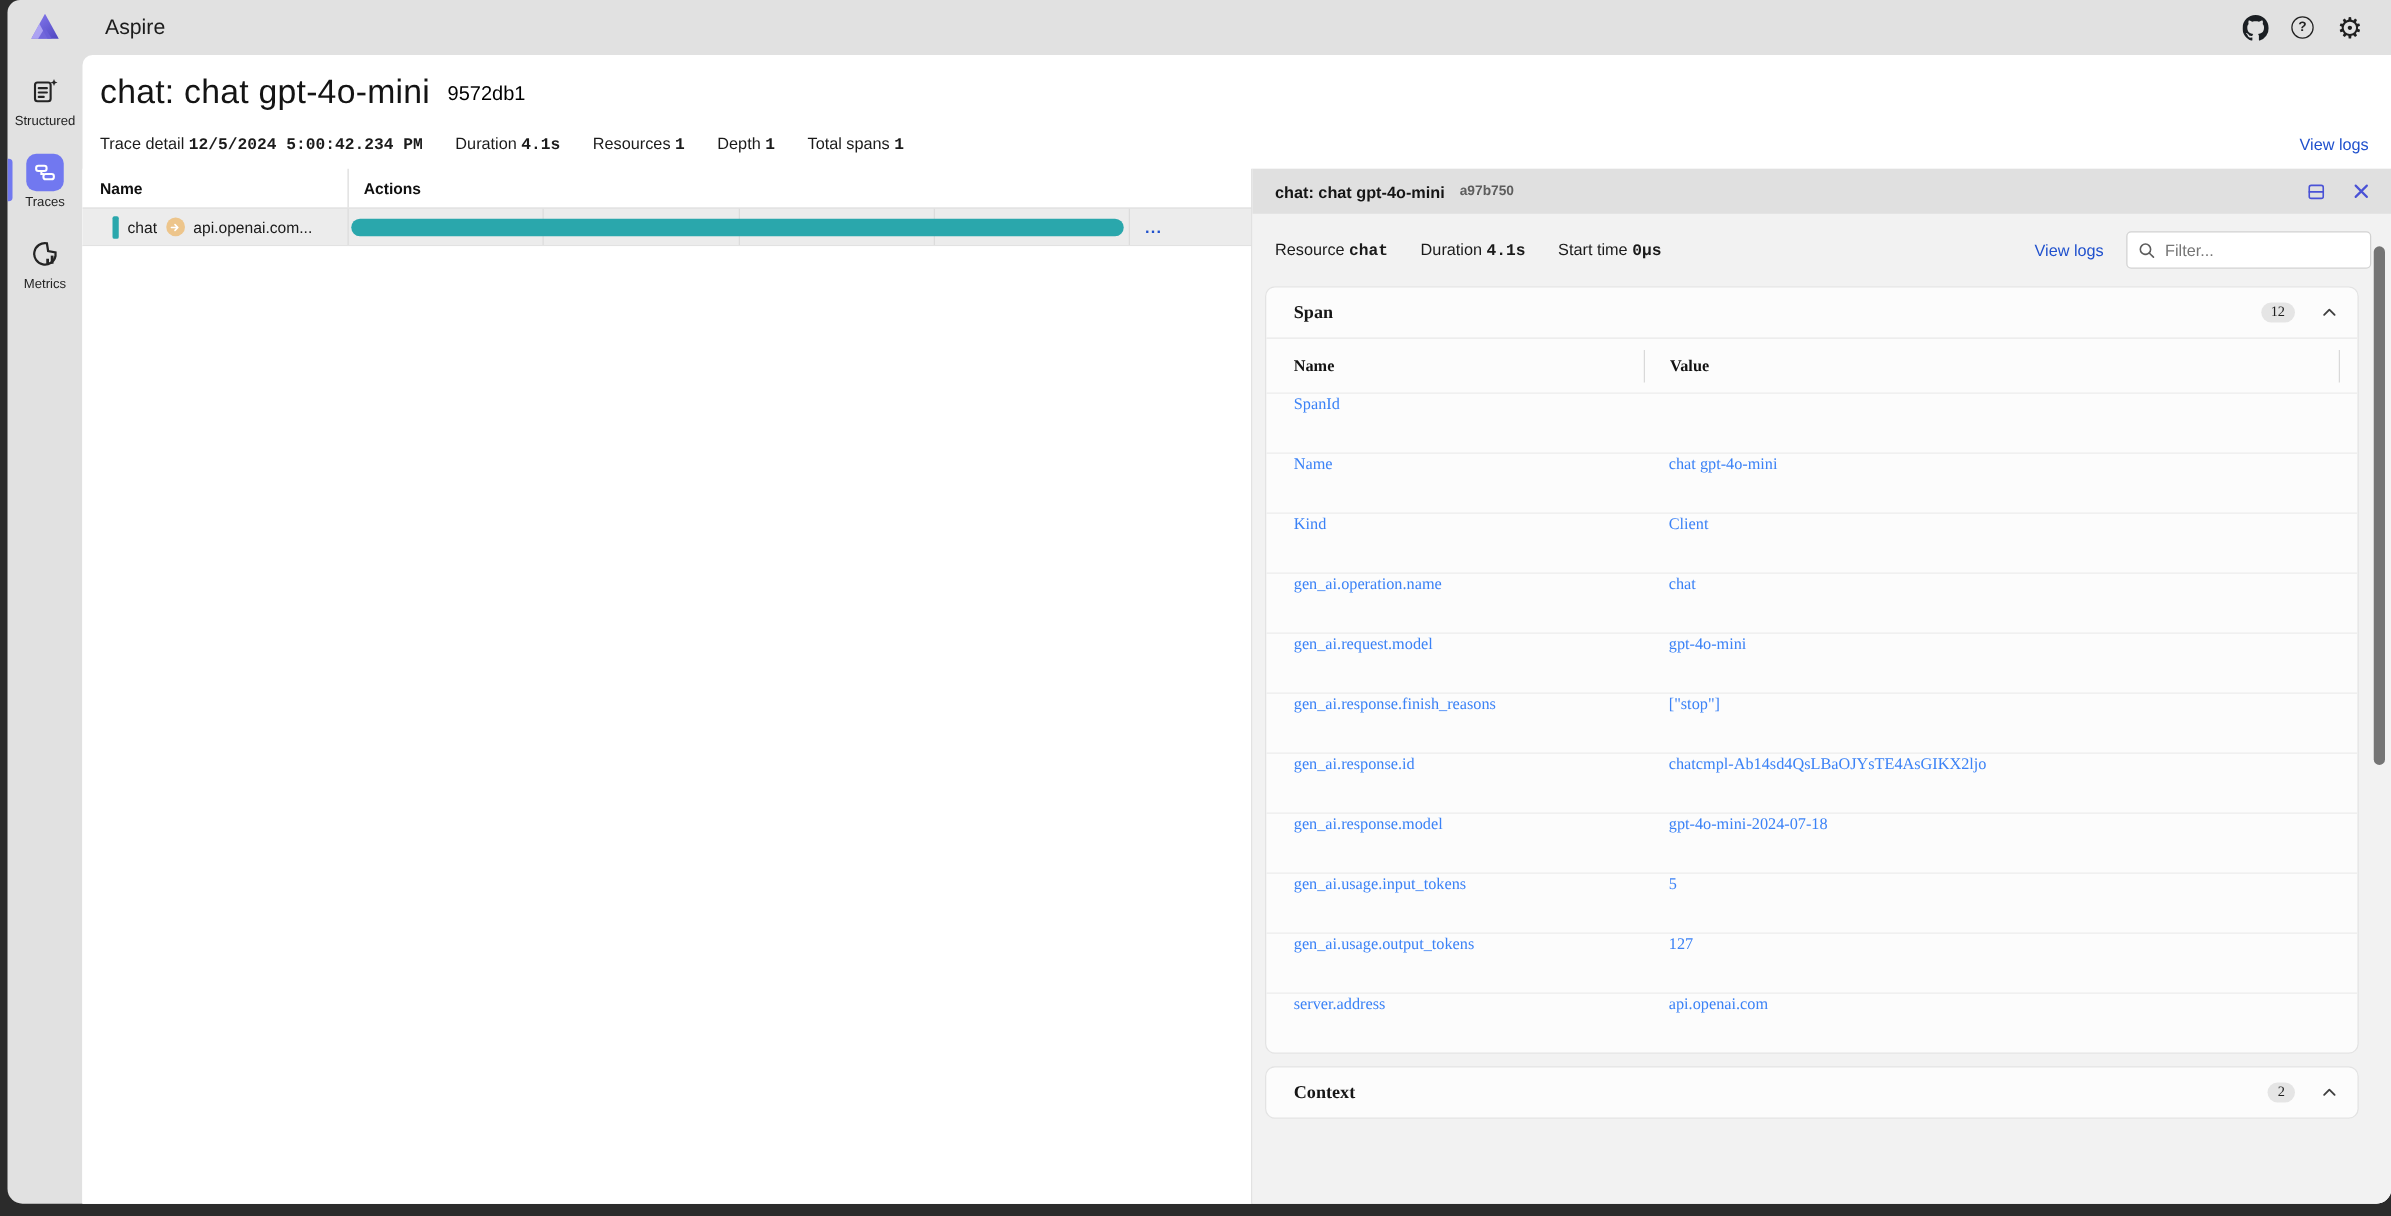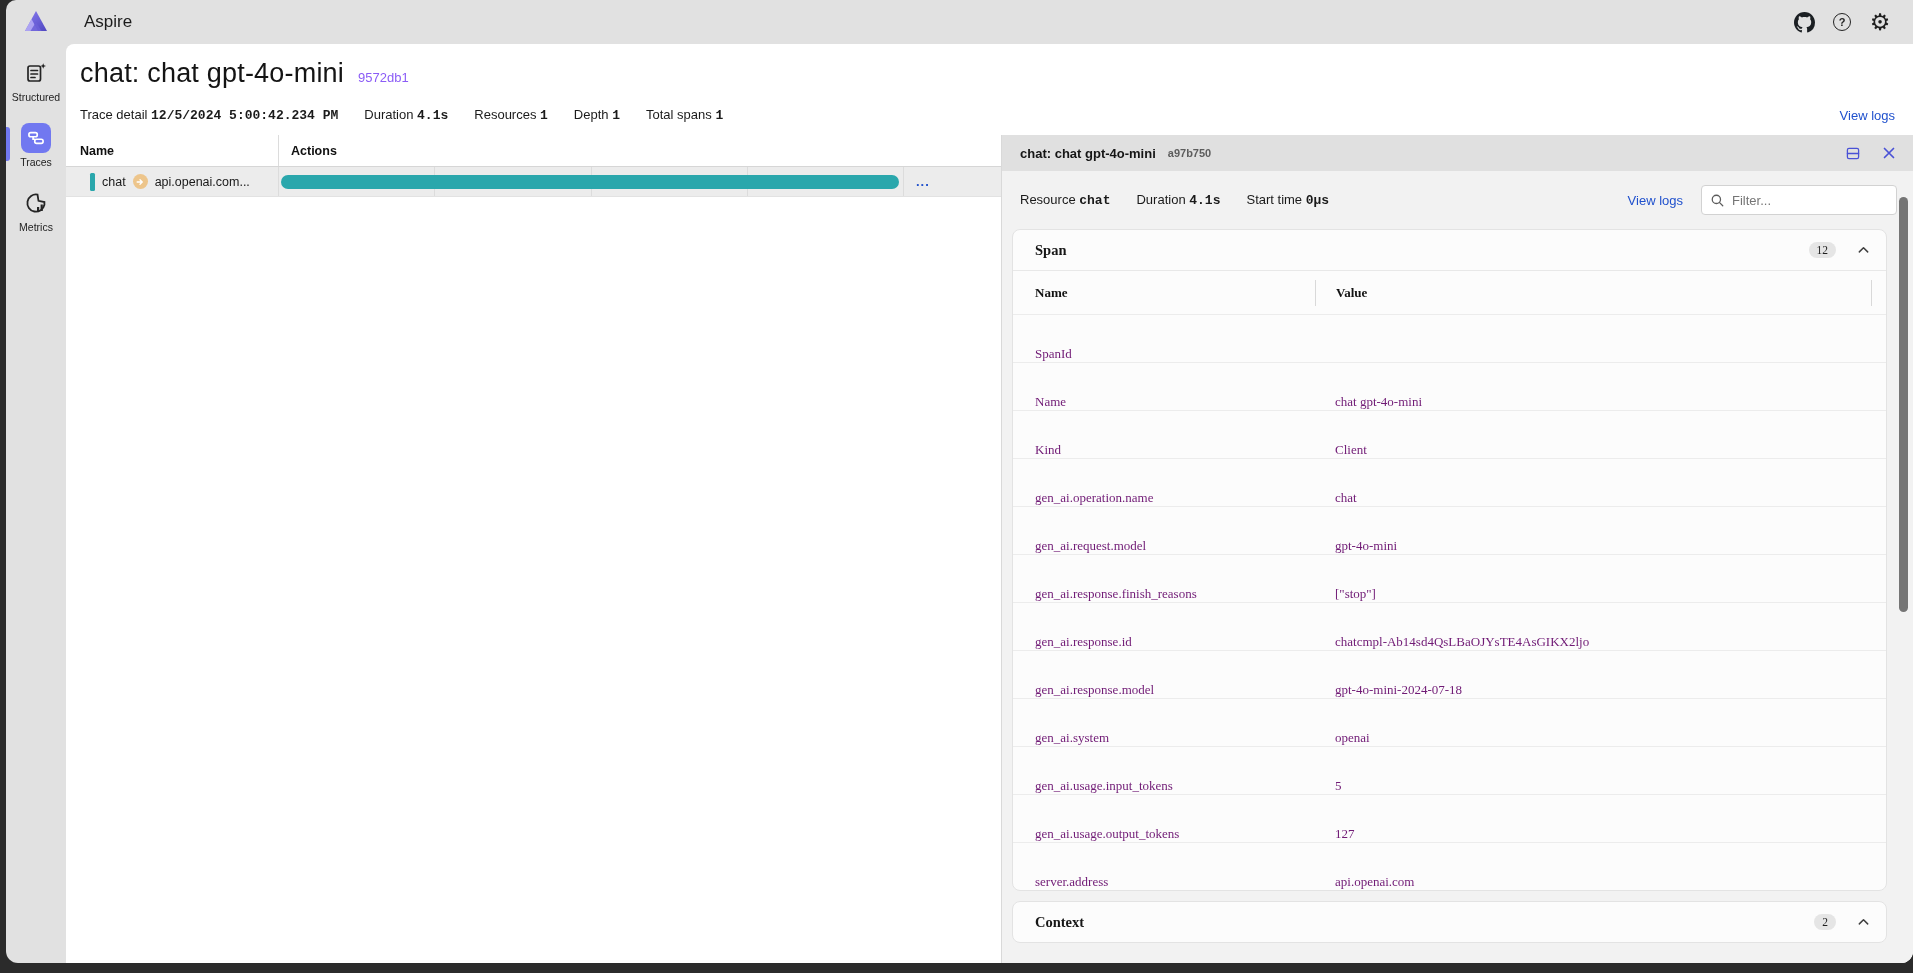--- a/index.html
+++ b/index.html
@@ -30,21 +30,21 @@
   .rail { width:60px; flex:none; display:flex; flex-direction:column; align-items:center; padding-top:10px; gap:12px; }
   .rail-item { width:100%; position:relative; display:flex; flex-direction:column; align-items:center; gap:3px; padding:4px 0; cursor:pointer; }
   .rail-label { font-size:10.5px; color:#232323; }
   .rail-icon-box { width:30px; height:30px; border-radius:8px; display:flex; align-items:center; justify-content:center; }
   .rail-item.active .rail-icon-box { background:var(--accent-purple,#7178f0); }
   .active-indicator { position:absolute; left:0; top:8px; width:4px; height:34px; border-radius:0 3px 3px 0; background:var(--accent-purple,#7178f0); }
   
   .content { flex:1; min-width:0; background:#ffffff; border-top-left-radius:8px; display:flex; flex-direction:column; }
   .page-title-row { padding:14px 0 6px 14px; display:flex; align-items:flex-end; }
   .page-title { font-size:27px; font-weight:500; color:#141414; letter-spacing:.2px; }
-  .trace-badge { font-size:13px; color:#8b5cf6; margin-left:14px; margin-bottom:4px; }
+  .trace-badge { font-size:16px; color:#000000; margin-left:14px; margin-bottom:4px; }
   .toolbar-row { height:40px; display:flex; align-items:center; padding-left:14px; padding-right:18px; font-size:13px; color:#1b1b1b; }
   .meta-group { margin-right:26px; white-space:nowrap; }
   .meta-group b { font-weight:700;font-family:Liberation Mono, monospace; }
   .link { color:var(--link-blue,#2051cd); font-size:13px; text-decoration:none; cursor:pointer; white-space:nowrap; }
   .toolbar-row .link { margin-left:auto; }
   .content-body { flex:1; min-height:0; display:flex; }
   
   .waterfall { width:935px; flex:none; display:flex; flex-direction:column; background:#fff; }
   .wf-header { height:32px; display:flex; border-bottom:1px solid #d6d6d6; font-size:12.5px; font-weight:700; color:#101010; }
   .wf-name-col { width:212px; flex:none; display:flex; align-items:center; padding-left:14px; }
@@ -75,21 +75,21 @@
   .panel-scroll { flex:1; min-height:0; overflow:hidden; padding:0 26px 0 10px;font-family:Liberation Serif, serif; }
   .card { background:#fcfcfc; border:1px solid #e3e3e3; border-radius:8px; overflow:hidden; }
   .section-header { height:40px; display:flex; align-items:center; padding:0 14px 0 22px; }
   .section-title { font-size:14.5px; font-weight:700; color:#161616; }
   .count-badge { margin-left:auto; background:#e5e5e5; border-radius:10px; font-size:11.5px; color:#1f1f1f; padding:2px 8px; }
   .chevron-btn { margin-left:18px; width:18px; height:18px; display:flex; align-items:center; justify-content:center; cursor:pointer; }
   .prop-table-header { height:44px; display:flex; align-items:center; border-top:1px solid #e8e8e8; font-size:13px; font-weight:700; color:#121212; }
   .pt-name { width:302px; flex:none; padding-left:22px; }
   .pt-sep { width:1px; height:26px; background:#d9d9d9; flex:none; }
   .pt-value { flex:1; padding-left:20px; }
-  .prop-row { height:48px; display:flex; align-items:flex-end; font-size:13px; color:#701a75; border-top:1px solid #ececec; }
+  .prop-row { height:48px; display:flex; align-items:flex-start; font-size:13px; color:#3b82f6; border-top:1px solid #ececec; }
   .prop-row .pt-name { font-weight:400; }
   .prop-row .pt-value { font-weight:400; }
   .context-card { margin-top:10px; }
   .scroll-thumb { position:absolute; right:5px; top:62px; width:9px; height:415px; border-radius:5px; background:#757575; cursor:grab; }
 </style>
 </head>
 <body>
 
 <div class="window">
 
@@ -292,24 +292,20 @@
                 </div>
               <div class="prop-row">
                   <div class="pt-name">gen_ai.response.id</div>
                   <div class="pt-value">chatcmpl-Ab14sd4QsLBaOJYsTE4AsGIKX2ljo</div>
                 </div>
               <div class="prop-row">
                   <div class="pt-name">gen_ai.response.model</div>
                   <div class="pt-value">gpt-4o-mini-2024-07-18</div>
                 </div>
               <div class="prop-row">
-                  <div class="pt-name">gen_ai.system</div>
-                  <div class="pt-value">openai</div>
-                </div>
-              <div class="prop-row">
                   <div class="pt-name">gen_ai.usage.input_tokens</div>
                   <div class="pt-value">5</div>
                 </div>
               <div class="prop-row">
                   <div class="pt-name">gen_ai.usage.output_tokens</div>
                   <div class="pt-value">127</div>
                 </div>
               <div class="prop-row">
                   <div class="pt-name">server.address</div>
                   <div class="pt-value">api.openai.com</div>

